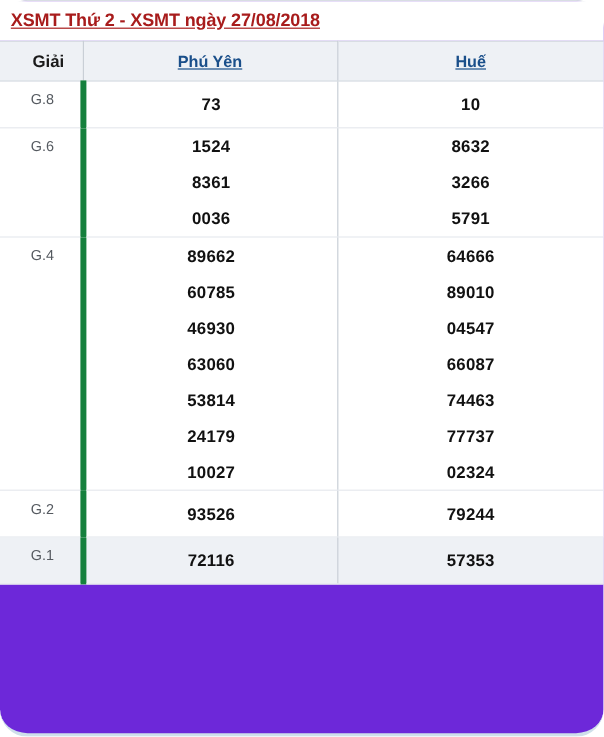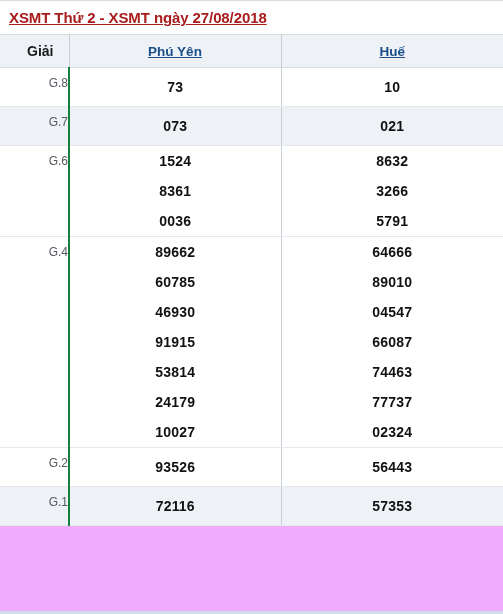--- a/index.html
+++ b/index.html
@@ -13,23 +13,24 @@
     overflow: hidden;
     font-family: "Liberation Sans", "DejaVu Sans", sans-serif;
     color: #222222;
   }
 
   .page {
     width: 503px;
     height: 614px;
     position: relative;
     box-sizing: border-box;
-    background: #f0abfc;
+    background: #6d28d9;
     border-top: 1px solid #d8dde3;
     border-bottom: 3px solid #cfe0ea;
+    border-radius: 23px;
   }
 
   
   .title-bar {
     height: 33px;
     display: flex;
     align-items: center;
     padding-left: 9px;
     box-sizing: border-box;
     background: #ffffff;
@@ -83,25 +84,25 @@
     cursor: pointer;
   }
 
   tbody td {
     padding: 0;
     height: 30px;
     vertical-align: middle;
     border-bottom: 1px solid #e6e9ee;
   }
   td.lbl {
-    text-align: right;
+    text-align: center;
     padding-left: 4px;
     font-size: 12px;
     color: #555a60;
-    border-right: 2px solid #15803d;
+    border-right: 5px solid #15803d;
     vertical-align: top;
     padding-top: 8px;
   }
   td.num {
     text-align: center;
     font-size: 14px;
     font-weight: bold;
     color: #111111;
     letter-spacing: 0.2px;
   }
@@ -155,33 +156,20 @@
             <div class="stack">
               <span>73</span>
             </div>
           </td>
           <td class="num">
             <div class="stack">
               <span>10</span>
             </div>
           </td>
         </tr>
-        <tr class="shaded">
-          <td class="lbl">G.7</td>
-          <td class="num sep">
-            <div class="stack">
-              <span>073</span>
-            </div>
-          </td>
-          <td class="num">
-            <div class="stack">
-              <span>021</span>
-            </div>
-          </td>
-        </tr>
         <tr class="plain">
           <td class="lbl">G.6</td>
           <td class="num sep">
             <div class="stack">
               <span>1524</span>
               <span>8361</span>
               <span>0036</span>
             </div>
           </td>
           <td class="num">
@@ -192,21 +180,21 @@
             </div>
           </td>
         </tr>
         <tr class="plain">
           <td class="lbl">G.4</td>
           <td class="num sep">
             <div class="stack">
               <span>89662</span>
               <span>60785</span>
               <span>46930</span>
-              <span>91915</span>
+              <span>63060</span>
               <span>53814</span>
               <span>24179</span>
               <span>10027</span>
             </div>
           </td>
           <td class="num">
             <div class="stack">
               <span>64666</span>
               <span>89010</span>
               <span>04547</span>
@@ -219,21 +207,21 @@
         </tr>
         <tr class="plain">
           <td class="lbl">G.2</td>
           <td class="num sep">
             <div class="stack">
               <span>93526</span>
             </div>
           </td>
           <td class="num">
             <div class="stack">
-              <span>56443</span>
+              <span>79244</span>
             </div>
           </td>
         </tr>
         <tr class="shaded">
           <td class="lbl">G.1</td>
           <td class="num sep">
             <div class="stack">
               <span>72116</span>
             </div>
           </td>

